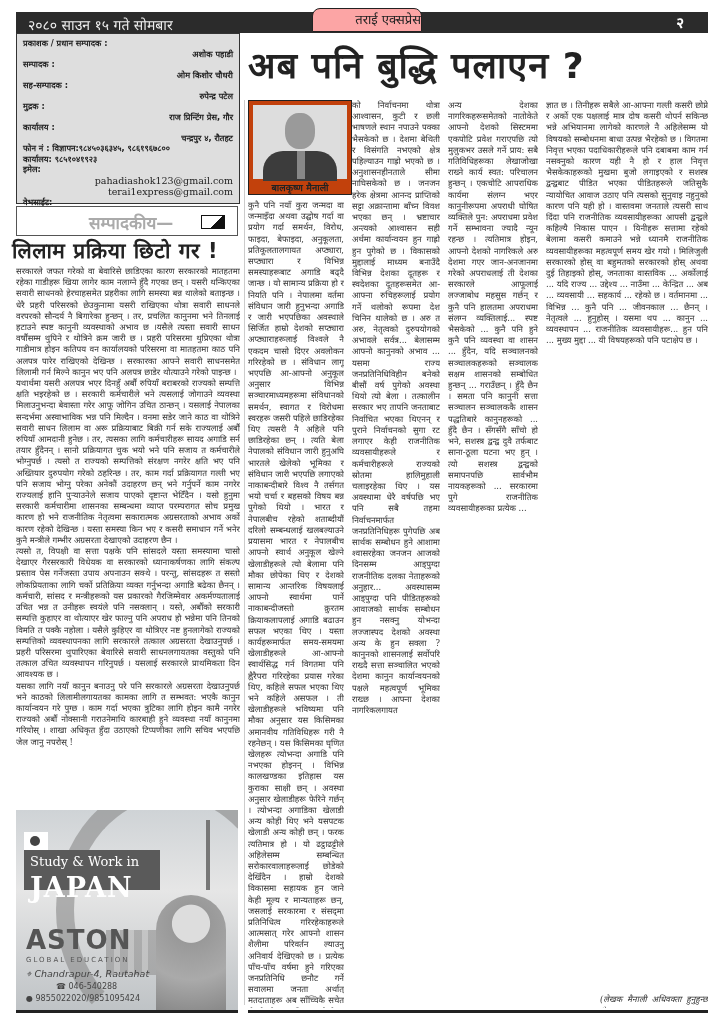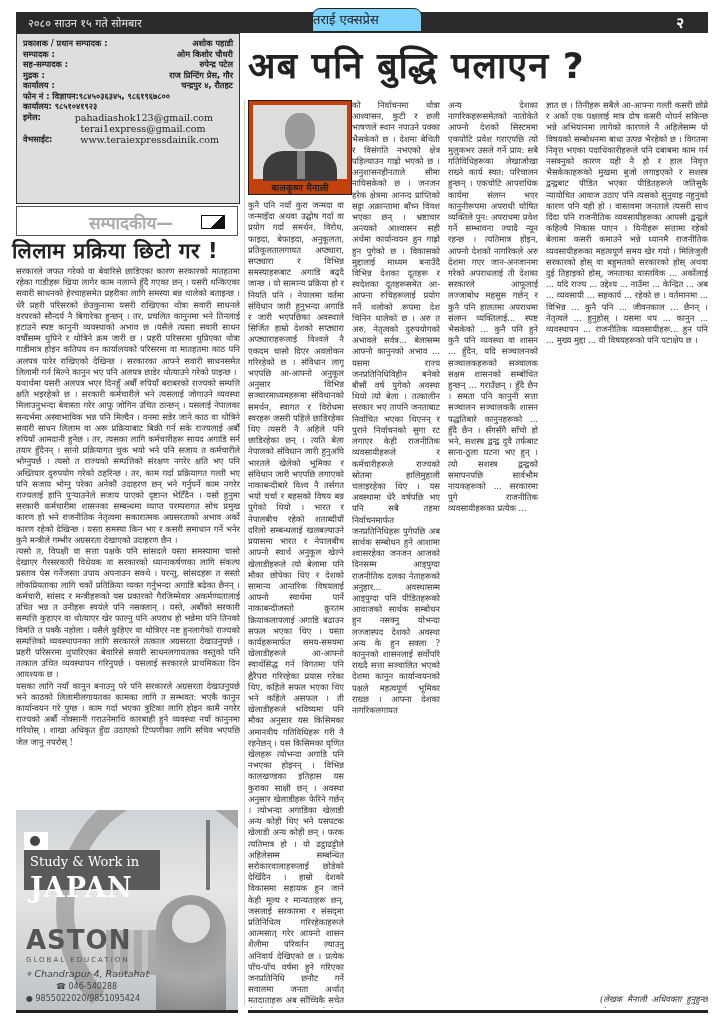--- a/index.html
+++ b/index.html
@@ -1,30 +1,30 @@
 <!DOCTYPE html>
 <html><head>
 <meta charset="utf-8">
 <style>
   * { box-sizing: border-box; margin: 0; padding: 0; }
   html, body { width: 724px; height: 1024px; background: #fff; overflow: hidden; }
   body { position: relative; font-family: "DejaVu Serif", serif; color: #222; }
 
   .topbar { position: absolute; left: 16px; top: 12px; width: 692px; height: 21px; background: #2b2b2b; }
-  .topbar .date { position: absolute; left: 12px; top: 3px; color: #eee; font-size: 11px; font-family: "DejaVu Sans", sans-serif; }
+  .topbar .date { position: absolute; left: 12px; top: 3px; color: #eee; font-size: 14px; font-family: "DejaVu Sans", sans-serif; }
   .topbar .pageno { position: absolute; right: 24px; top: 0px; color: #fff; font-size: 15px; font-weight: bold; font-family: "DejaVu Sans", sans-serif; }
-  .masthead { position: absolute; left: 312px; top: 8px; width: 110px; height: 24px; background: #7dd3fc; border: 1.5px solid #222; border-radius: 8px 8px 0 0; text-align: left; font-size: 13px; font-family: "DejaVu Sans", sans-serif; line-height: 22px; }
+  .masthead { position: absolute; left: 312px; top: 8px; width: 110px; height: 24px; background: #fca5a5; border: 1.5px solid #222; border-radius: 8px 8px 0 0; text-align: right; font-size: 13px; font-family: "DejaVu Sans", sans-serif; line-height: 22px; }
 
   .infobox { position: absolute; left: 16px; top: 33px; width: 224px; height: 171px; background: #dedede; border: 1.5px solid #333; padding: 4px 6px; font-family: "DejaVu Sans", sans-serif; }
   .infobox h2 { text-align: center; font-size: 13px; font-weight: bold; margin-bottom: 4px; }
-  .inforow { display: flex; justify-content: space-between; font-size: 8.2px; font-weight: bold; line-height: 10.5px; }
+  .inforow { display: flex; justify-content: space-between; font-size: 8.2px; font-weight: bold; line-height: 10.5px; flex-direction: column; }
   .inforow.email { font-weight: normal; font-family: "DejaVu Serif", serif; font-size: 9.5px; line-height: 11px; }
   .inforow .lbl { font-family: "DejaVu Sans", sans-serif; font-weight: bold; font-size: 8.2px; }
   .inforow .val { text-align: right; }
-  .inforow.email .val { text-align: center; flex: 1; padding-left: 14px; }
+  .inforow.email .val { text-align: right; flex: 1; padding-left: 14px; }
 
   .editorial-banner { position: absolute; left: 16px; top: 206px; width: 222px; height: 30px; border: 1.5px solid #555; background: #fff; }
   .editorial-banner .txt { position: absolute; left: 72px; top: 4px; font-size: 17px; color: #aaa; font-weight: bold; font-family: "DejaVu Sans", sans-serif; }
   .editorial-banner .pen { position: absolute; right: 12px; top: 8px; width: 24px; height: 14px; border: 1.5px solid #111; background: linear-gradient(135deg,#fff 60%,#111 60%); }
 
   .ed-headline { position: absolute; left: 12px; top: 236px; width: 232px; font-size: 21px; font-weight: bold; font-family: "DejaVu Sans", sans-serif; letter-spacing: 0.5px; }
 
   .col { position: absolute; font-size: 8.4px; line-height: 11.2px; text-align: justify; color: #333; overflow: hidden; }
   .col p { margin: 0; }
 

